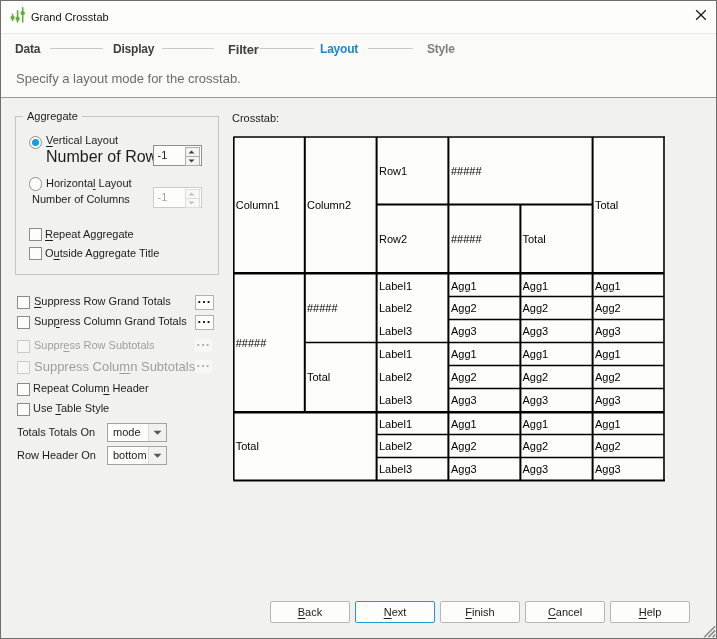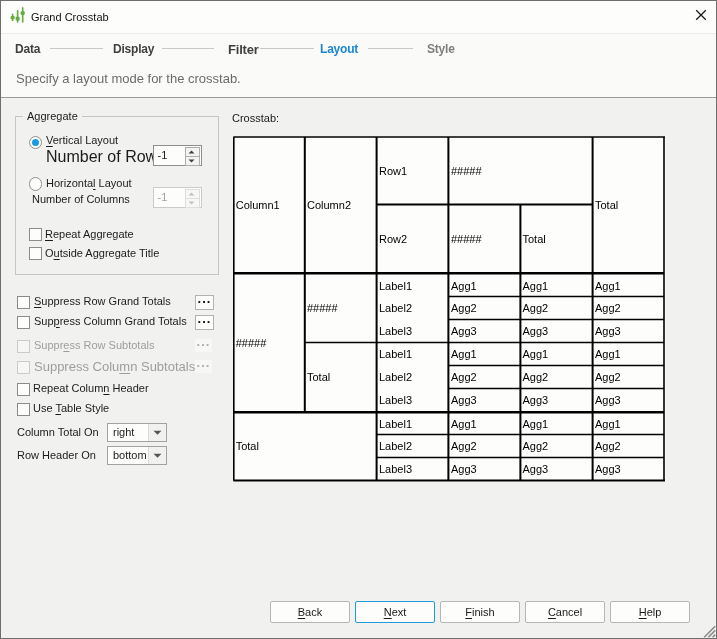--- a/index.html
+++ b/index.html
@@ -79,23 +79,23 @@
 <div style="position:absolute;left:17px;top:339.5px;width:11px;height:11px;border:1px solid #cbcbc9;background:#f6f6f4"></div>
 <div style="position:absolute;left:34px;top:338.5px;font-size:11px;line-height:13px;color:#9e9e9c;white-space:nowrap">Suppr<span style="text-decoration:underline;text-underline-offset:1.5px">e</span>ss Row Subtotals</div>
 <div style="position:absolute;left:195px;top:338.5px;width:17px;height:13px;background:#f7f7f5;color:#aeaeac;font-size:13px;font-weight:bold;text-align:center;line-height:6px;letter-spacing:1px">...</div>
 <div style="position:absolute;left:17px;top:361px;width:11px;height:11px;border:1px solid #cbcbc9;background:#f6f6f4"></div>
 <div style="position:absolute;left:34px;top:360px;font-size:13px;line-height:13px;color:#9e9e9c;white-space:nowrap">Suppress Colu<span style="text-decoration:underline;text-underline-offset:1.5px">m</span>n Subtotals</div>
 <div style="position:absolute;left:195px;top:360px;width:17px;height:13px;background:#f7f7f5;color:#aeaeac;font-size:13px;font-weight:bold;text-align:center;line-height:6px;letter-spacing:1px">...</div>
 <div style="position:absolute;left:17px;top:382.5px;width:11px;height:11px;border:1px solid #8b8b89;background:#fdfdfc"></div>
 <div style="position:absolute;left:33px;top:381.5px;font-size:11px;line-height:13px;color:#1c1c1c;white-space:nowrap">Repeat Colum<span style="text-decoration:underline;text-underline-offset:1.5px">n</span> Header</div>
 <div style="position:absolute;left:17px;top:403px;width:11px;height:11px;border:1px solid #8b8b89;background:#fdfdfc"></div>
 <div style="position:absolute;left:33px;top:402px;font-size:11px;line-height:13px;color:#1c1c1c;white-space:nowrap">Use <span style="text-decoration:underline;text-underline-offset:1.5px">T</span>able Style</div>
-<div style="position:absolute;left:17px;top:426px;font-size:11px;line-height:13px;color:#1c1c1c;white-space:nowrap">Column Total On</div>
+<div style="position:absolute;left:17px;top:426px;font-size:11px;line-height:13px;color:#1c1c1c;white-space:nowrap">Totals Totals On</div>
 <div style="position:absolute;left:107px;top:422.6px;width:58px;height:17px;border:1px solid #a2a2a0;background:#fdfdfc">
-    <div style="position:absolute;left:5px;top:2px;font-size:11px;color:#1c1c1c">right</div>
+    <div style="position:absolute;left:5px;top:2px;font-size:11px;color:#1c1c1c">mode</div>
     <div style="position:absolute;right:0;top:0;width:17px;height:17px;border-left:1px solid #dadad8;background:#f1f1ef">
       <svg width="11" height="6" viewBox="0 0 11 6" style="position:absolute;left:3px;top:6px">
         <polygon points="1.5,0.8 9.5,0.8 5.5,4.8" fill="#565654"></polygon>
       </svg>
     </div>
   </div>
 <div style="position:absolute;left:17px;top:449.4px;font-size:11px;line-height:13px;color:#1c1c1c;white-space:nowrap">Row Header On</div>
 <div style="position:absolute;left:107px;top:446px;width:58px;height:17px;border:1px solid #a2a2a0;background:#fdfdfc">
     <div style="position:absolute;left:5px;top:2px;font-size:11px;color:#1c1c1c">bottom</div>
     <div style="position:absolute;right:0;top:0;width:17px;height:17px;border-left:1px solid #dadad8;background:#f1f1ef">

